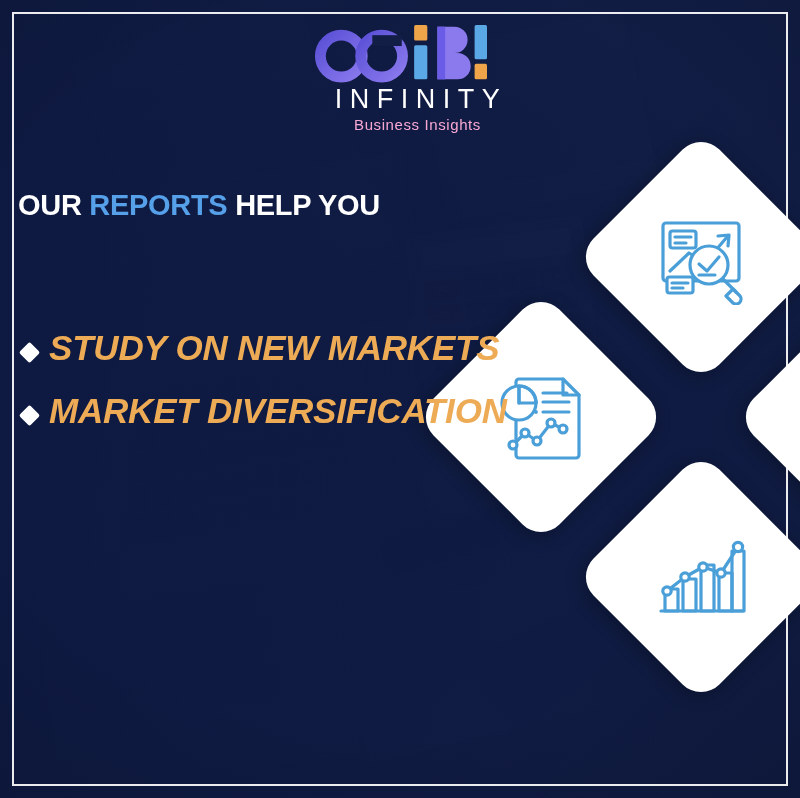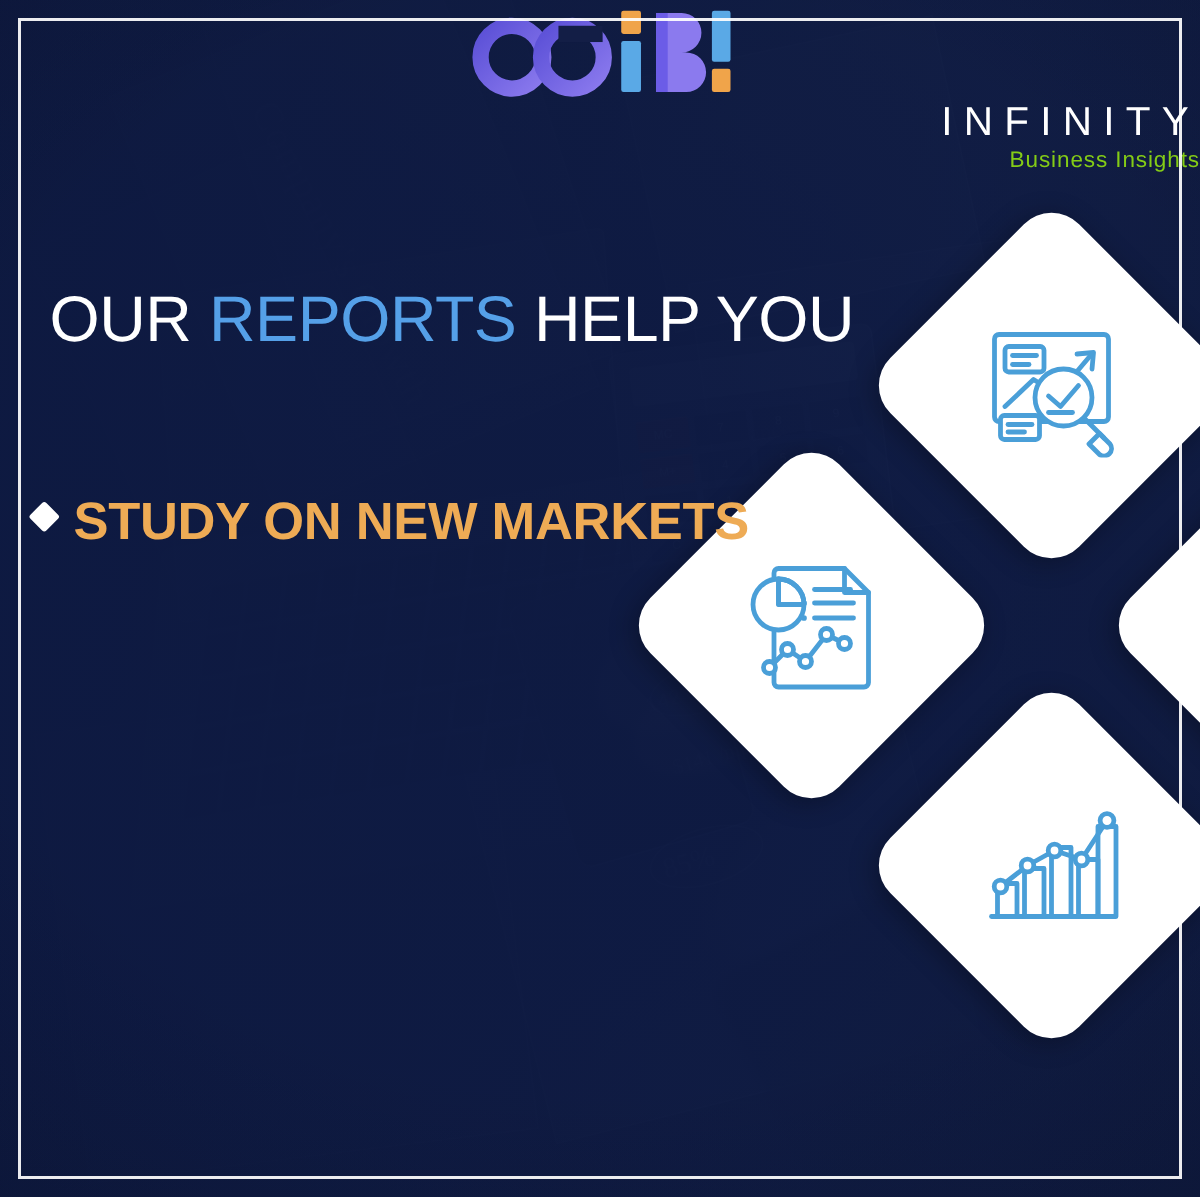--- a/index.html
+++ b/index.html
@@ -103,42 +103,42 @@
   .bg-vig{position:absolute;inset:0;
     background:radial-gradient(130% 110% at 50% 45%, rgba(0,0,0,0) 42%, rgba(5,10,32,0.55) 100%);}
 
   
   .frame{
     position:absolute;left:12px;top:12px;right:12px;bottom:12px;
     border:2px solid rgba(255,255,255,0.92);pointer-events:none;z-index:40;
   }
 
   
-  .logo{position:absolute;left:0;right:0;top:4px;z-index:25;text-align:right;padding-left:35px;}
+  .logo{position:absolute;left:0;right:0;top:22px;z-index:25;text-align:center;padding-left:35px;}
   .logo-mark{height:62px;display:block;margin:0 auto;}
   .logo-name{
     color:#ffffff;font-size:27px;letter-spacing:7.5px;font-weight:400;
     margin-top:2px;line-height:1;text-indent:7px;
   }
   .logo-tag{
-    color:#84cc16;font-size:15px;letter-spacing:0.6px;margin-top:4px;line-height:1;
+    color:#f9a8d4;font-size:15px;letter-spacing:0.6px;margin-top:4px;line-height:1;
     font-weight:400;
   }
 
   
   .headline{
-    position:absolute;left:33px;top:188px;width:600px;z-index:25;
-    font-size:43px;font-weight:400;line-height:1.18;color:#ffffff;
+    position:absolute;left:18px;top:188px;width:600px;z-index:25;
+    font-size:29px;font-weight:700;line-height:1.18;color:#ffffff;
     letter-spacing:-0.3px;text-transform:uppercase;
   }
   .headline .accent{color:#55a0e8;}
 
   
   .bullets{position:absolute;left:22px;top:328px;width:500px;z-index:25;}
-  .bullet{display:flex;align-items:flex-start;margin-bottom:24px;}
+  .bullet{display:flex;align-items:center;margin-bottom:24px;font-style:italic;}
   .bullet .dia{
     flex:0 0 auto;width:15px;height:15px;background:#ffffff;
     transform:rotate(45deg);margin:9px 12px 0 0;border-radius:2px;
   }
   .bullet .txt{
     color:#eeab55;font-size:35px;font-weight:700;line-height:1.12;
     text-transform:uppercase;letter-spacing:-0.2px;
   }
 
   
@@ -375,16 +375,20 @@
 
   <div class="headline">
     <span>OUR </span><span class="accent">REPORTS</span><span> HELP YOU</span><br>
   </div>
 
   <div class="bullets">
     <div class="bullet">
       <span class="dia"></span>
       <span class="txt">STUDY ON NEW MARKETS</span>
     </div>
+    <div class="bullet">
+      <span class="dia"></span>
+      <span class="txt">MARKET DIVERSIFICATION</span>
+    </div>
   </div>
 
   <div class="frame"></div>
 </div>
 
 </body></html>

